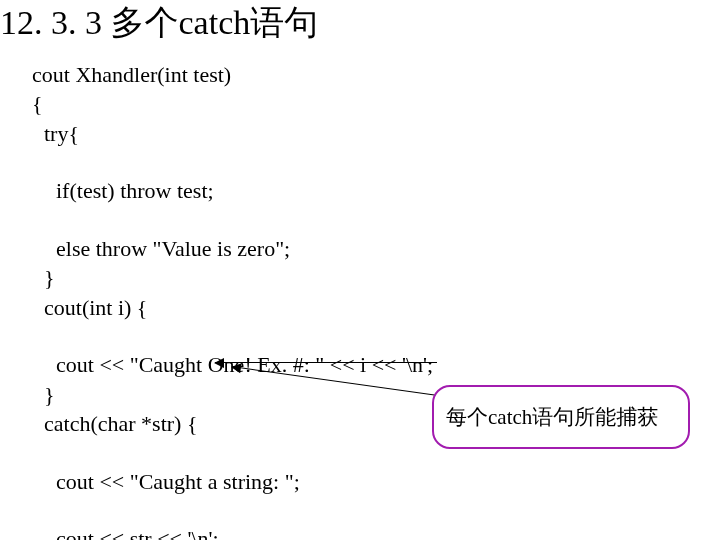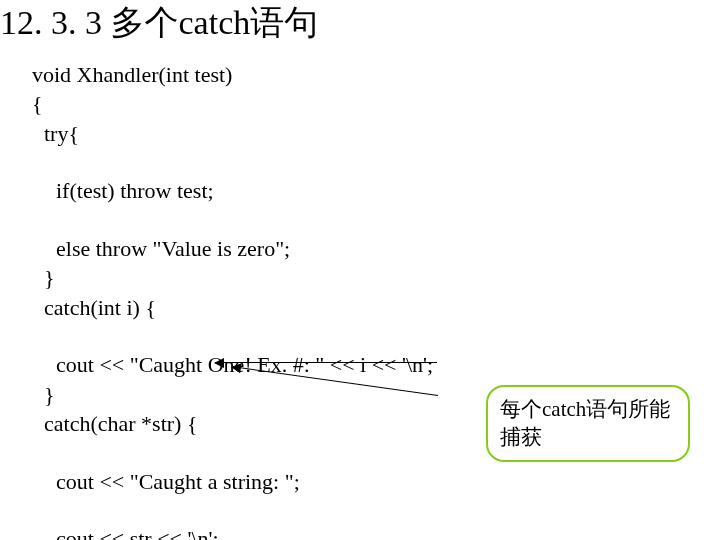--- a/index.html
+++ b/index.html
@@ -24,24 +24,24 @@
       line-height: 1.34;
       font-family: "Times New Roman", serif;
     }
     .code .l1 { margin-left: 0; }
     .code .l2 { margin-left: 12px; }
     .code .l3 { margin-left: 24px; margin-top: 28px; }
     .callout {
       position: absolute;
       right: 30px;
       top: 385px;
-      width: 204px;
-      border: 2px solid #84cc16;
+      width: 258px;
+      border: 2px solid #a21caf;
       border-radius: 18px;
-      padding: 8px 12px;
+      padding: 16px 12px;
       font-size: 21px;
       line-height: 1.35;
       background: #fff;
     }
     .arrow1, .arrow2 {
       position: absolute;
       border-top: 1.5px solid #000;
     }
     .arrow1 { left: 215px; top: 362px; width: 222px; }
     .arrow2 { left: 230px; top: 395px; width: 208px; }
@@ -55,27 +55,27 @@
       border-bottom: 5px solid transparent;
     }
     .arrow2 { transform: rotate(8deg); transform-origin: right center; }
   </style>
 </head>
 <body>
 
 <h1 class="title">12. 3. 3 多个catch语句</h1>
 
 <div class="code">
-  <div class="l1">void Xhandler(int test)</div>
+  <div class="l1">cout Xhandler(int test)</div>
   <div class="l1">{</div>
   <div class="l2">try{</div>
   <div class="l3">if(test) throw test;</div>
   <div class="l3">else throw "Value is zero";</div>
   <div class="l2">}</div>
-  <div class="l2">catch(int i) {</div>
+  <div class="l2">cout(int i) {</div>
   <div class="l3">cout &lt;&lt; "Caught One!  Ex. #: " &lt;&lt; i &lt;&lt; '\n';</div>
   <div class="l2">}</div>
   <div class="l2">catch(char *str) {</div>
   <div class="l3">cout &lt;&lt; "Caught a string: ";</div>
   <div class="l3">cout &lt;&lt; str &lt;&lt; '\n';</div>
   <div class="l2">}</div>
   <div class="l1">}</div>
 </div>
 
 <div class="arrow1"></div>

